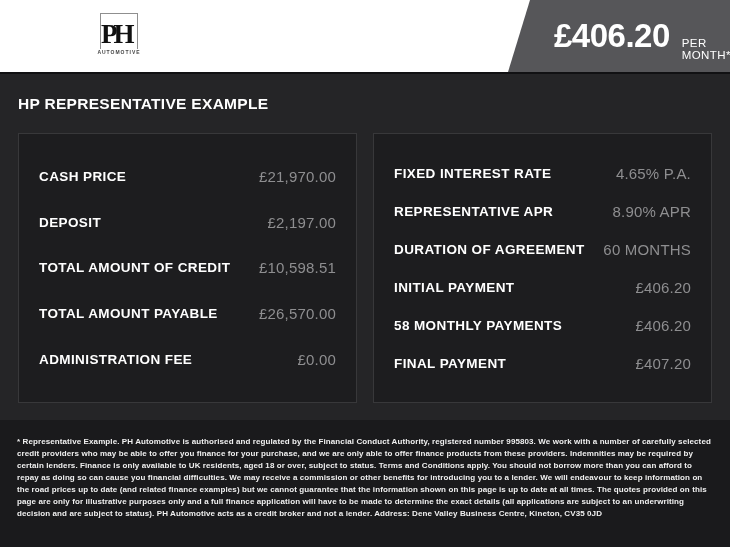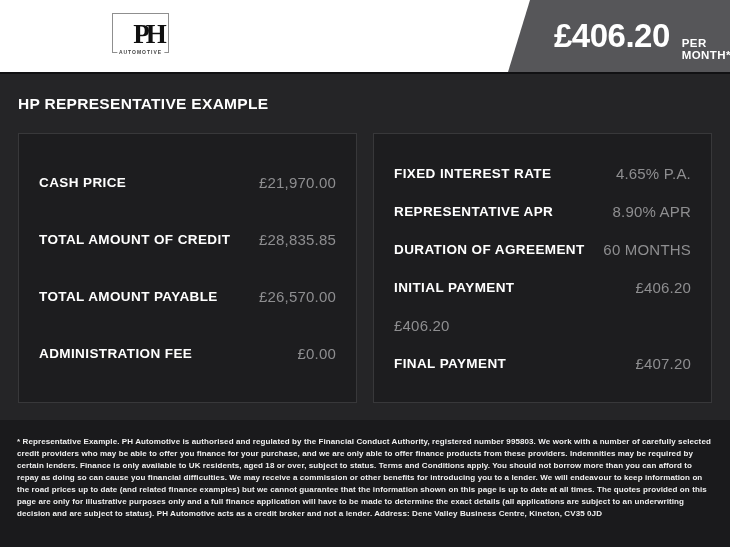--- a/index.html
+++ b/index.html
@@ -9,24 +9,24 @@
     font-family: "Liberation Sans", sans-serif;
   }
   .page { width: 730px; height: 547px; display: flex; flex-direction: column; }
 
   
   .top-header {
     position: relative; height: 72px; flex: 0 0 72px;
     background: var(--page_bg, #ffffff);
   }
   .logo {
-    position: absolute; left: 112px; top: 13px;
+    position: absolute; left: 100px; top: 13px;
     width: 36px; height: 38px;
     border: 1px solid #8f8f8f;
-    display: flex; align-items: center; justify-content: center; padding-left: 19px;
+    display: flex; align-items: center; justify-content: flex-start;
   }
   .logo-initials {
     font-weight: bold; font-size: 27px; letter-spacing: -4px;
     color: #101010; padding-right: 4px; margin-top: 2px;
     font-family: "Liberation Serif", serif;
   }
   .logo-subtext {
     position: absolute; bottom: -3px; left: 50%; transform: translateX(-50%);
     background: var(--page_bg, #ffffff);
     font-size: 5px; letter-spacing: 1px; font-weight: bold; color: #444;
@@ -37,21 +37,21 @@
     background: var(--banner_bg, #565659);
     clip-path: polygon(22px 0, 100% 0, 100% 100%, 0 100%);
     display: flex; align-items: baseline; justify-content: flex-start;
     padding-left: 46px; box-sizing: border-box;
     color: #fff;
   }
   .price-amount {
     font-size: 33px; font-weight: bold; line-height: 72px; letter-spacing: -0.5px;
   }
   .price-suffix {
-    font-size: 11.5px; font-weight: bold; margin-left: 12px; letter-spacing: 0.4px;
+    font-size: 11.5px; font-weight: normal; margin-left: 12px; letter-spacing: 0.4px;
   }
 
   
   .main {
     flex: 0 0 348px; height: 348px;
     background: var(--main_bg, #252527);
     border-top: 2px solid #111113; box-sizing: border-box;
   }
   .section-title {
     margin: 0; padding: 21px 0 0 18px;
@@ -109,22 +109,26 @@
     <h1 class="section-title">HP REPRESENTATIVE EXAMPLE</h1>
 
     <div class="panels">
 
       <section class="panel">
         <div class="row">
           <span class="row-label">CASH PRICE</span>
           <span class="row-value">£21,970.00</span>
         </div>
         <div class="row">
+          <span class="row-label">DEPOSIT</span>
+          <span class="row-value">£2,197.00</span>
+        </div>
+        <div class="row">
           <span class="row-label">TOTAL AMOUNT OF CREDIT</span>
-          <span class="row-value">£28,835.85</span>
+          <span class="row-value">£10,598.51</span>
         </div>
         <div class="row">
           <span class="row-label">TOTAL AMOUNT PAYABLE</span>
           <span class="row-value">£26,570.00</span>
         </div>
         <div class="row">
           <span class="row-label">ADMINISTRATION FEE</span>
           <span class="row-value">£0.00</span>
         </div>
       </section>
@@ -140,20 +144,21 @@
         </div>
         <div class="row">
           <span class="row-label">DURATION OF AGREEMENT</span>
           <span class="row-value">60 MONTHS</span>
         </div>
         <div class="row">
           <span class="row-label">INITIAL PAYMENT</span>
           <span class="row-value">£406.20</span>
         </div>
         <div class="row">
+          <span class="row-label">58 MONTHLY PAYMENTS</span>
           <span class="row-value">£406.20</span>
         </div>
         <div class="row">
           <span class="row-label">FINAL PAYMENT</span>
           <span class="row-value">£407.20</span>
         </div>
       </section>
 
     </div>
   </main>

